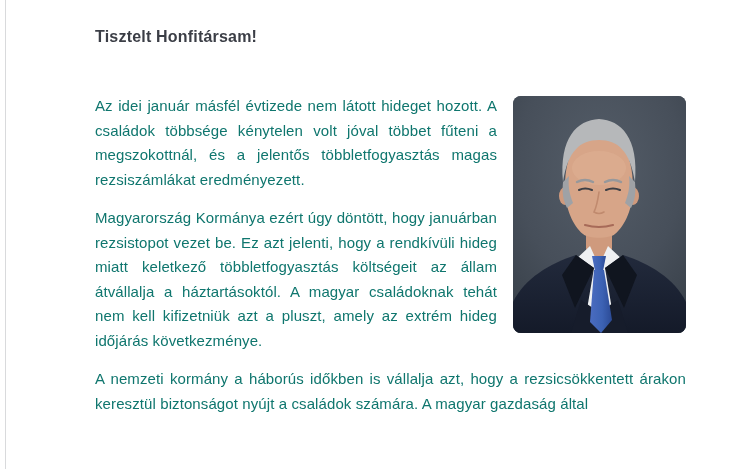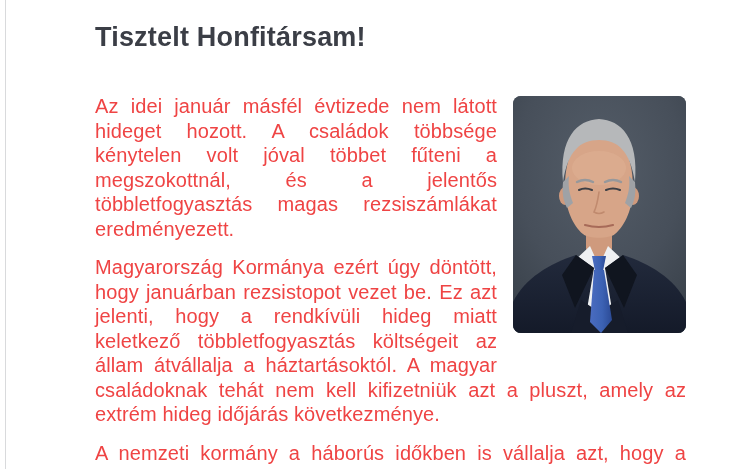--- a/index.html
+++ b/index.html
@@ -20,42 +20,42 @@
     background: #d9dadc;
   }
   .letter {
     position: absolute;
     left: 95px;
     top: 22px;
     width: 591px;
   }
   .page-title {
     margin: 0 0 42px 0;
-    font-size: 27px;
+    font-size: 16px;
     line-height: 30px;
     font-weight: 700;
     letter-spacing: 0.2px;
     color: #3b3e46;
   }
   .portrait {
     float: right;
     width: 173px;
     height: 237px;
     margin: 2px 0 28px 16px;
     border-radius: 8px;
     overflow: hidden;
     background: #454e58;
   }
   .portrait svg { display: block; width: 100%; height: 100%; }
   .letter p {
     margin: 0 0 14px 0;
-    font-size: 20px;
+    font-size: 15px;
     line-height: 24.5px;
     text-align: justify;
-    color: #ef4444;
+    color: #0f766e;
     letter-spacing: 0.1px;
   }
 </style>
 </head>
 <body>
 
 <div class="page-edge"></div>
 
 <div class="letter">
   <h1 class="page-title">Tisztelt Honfitársam!</h1>

